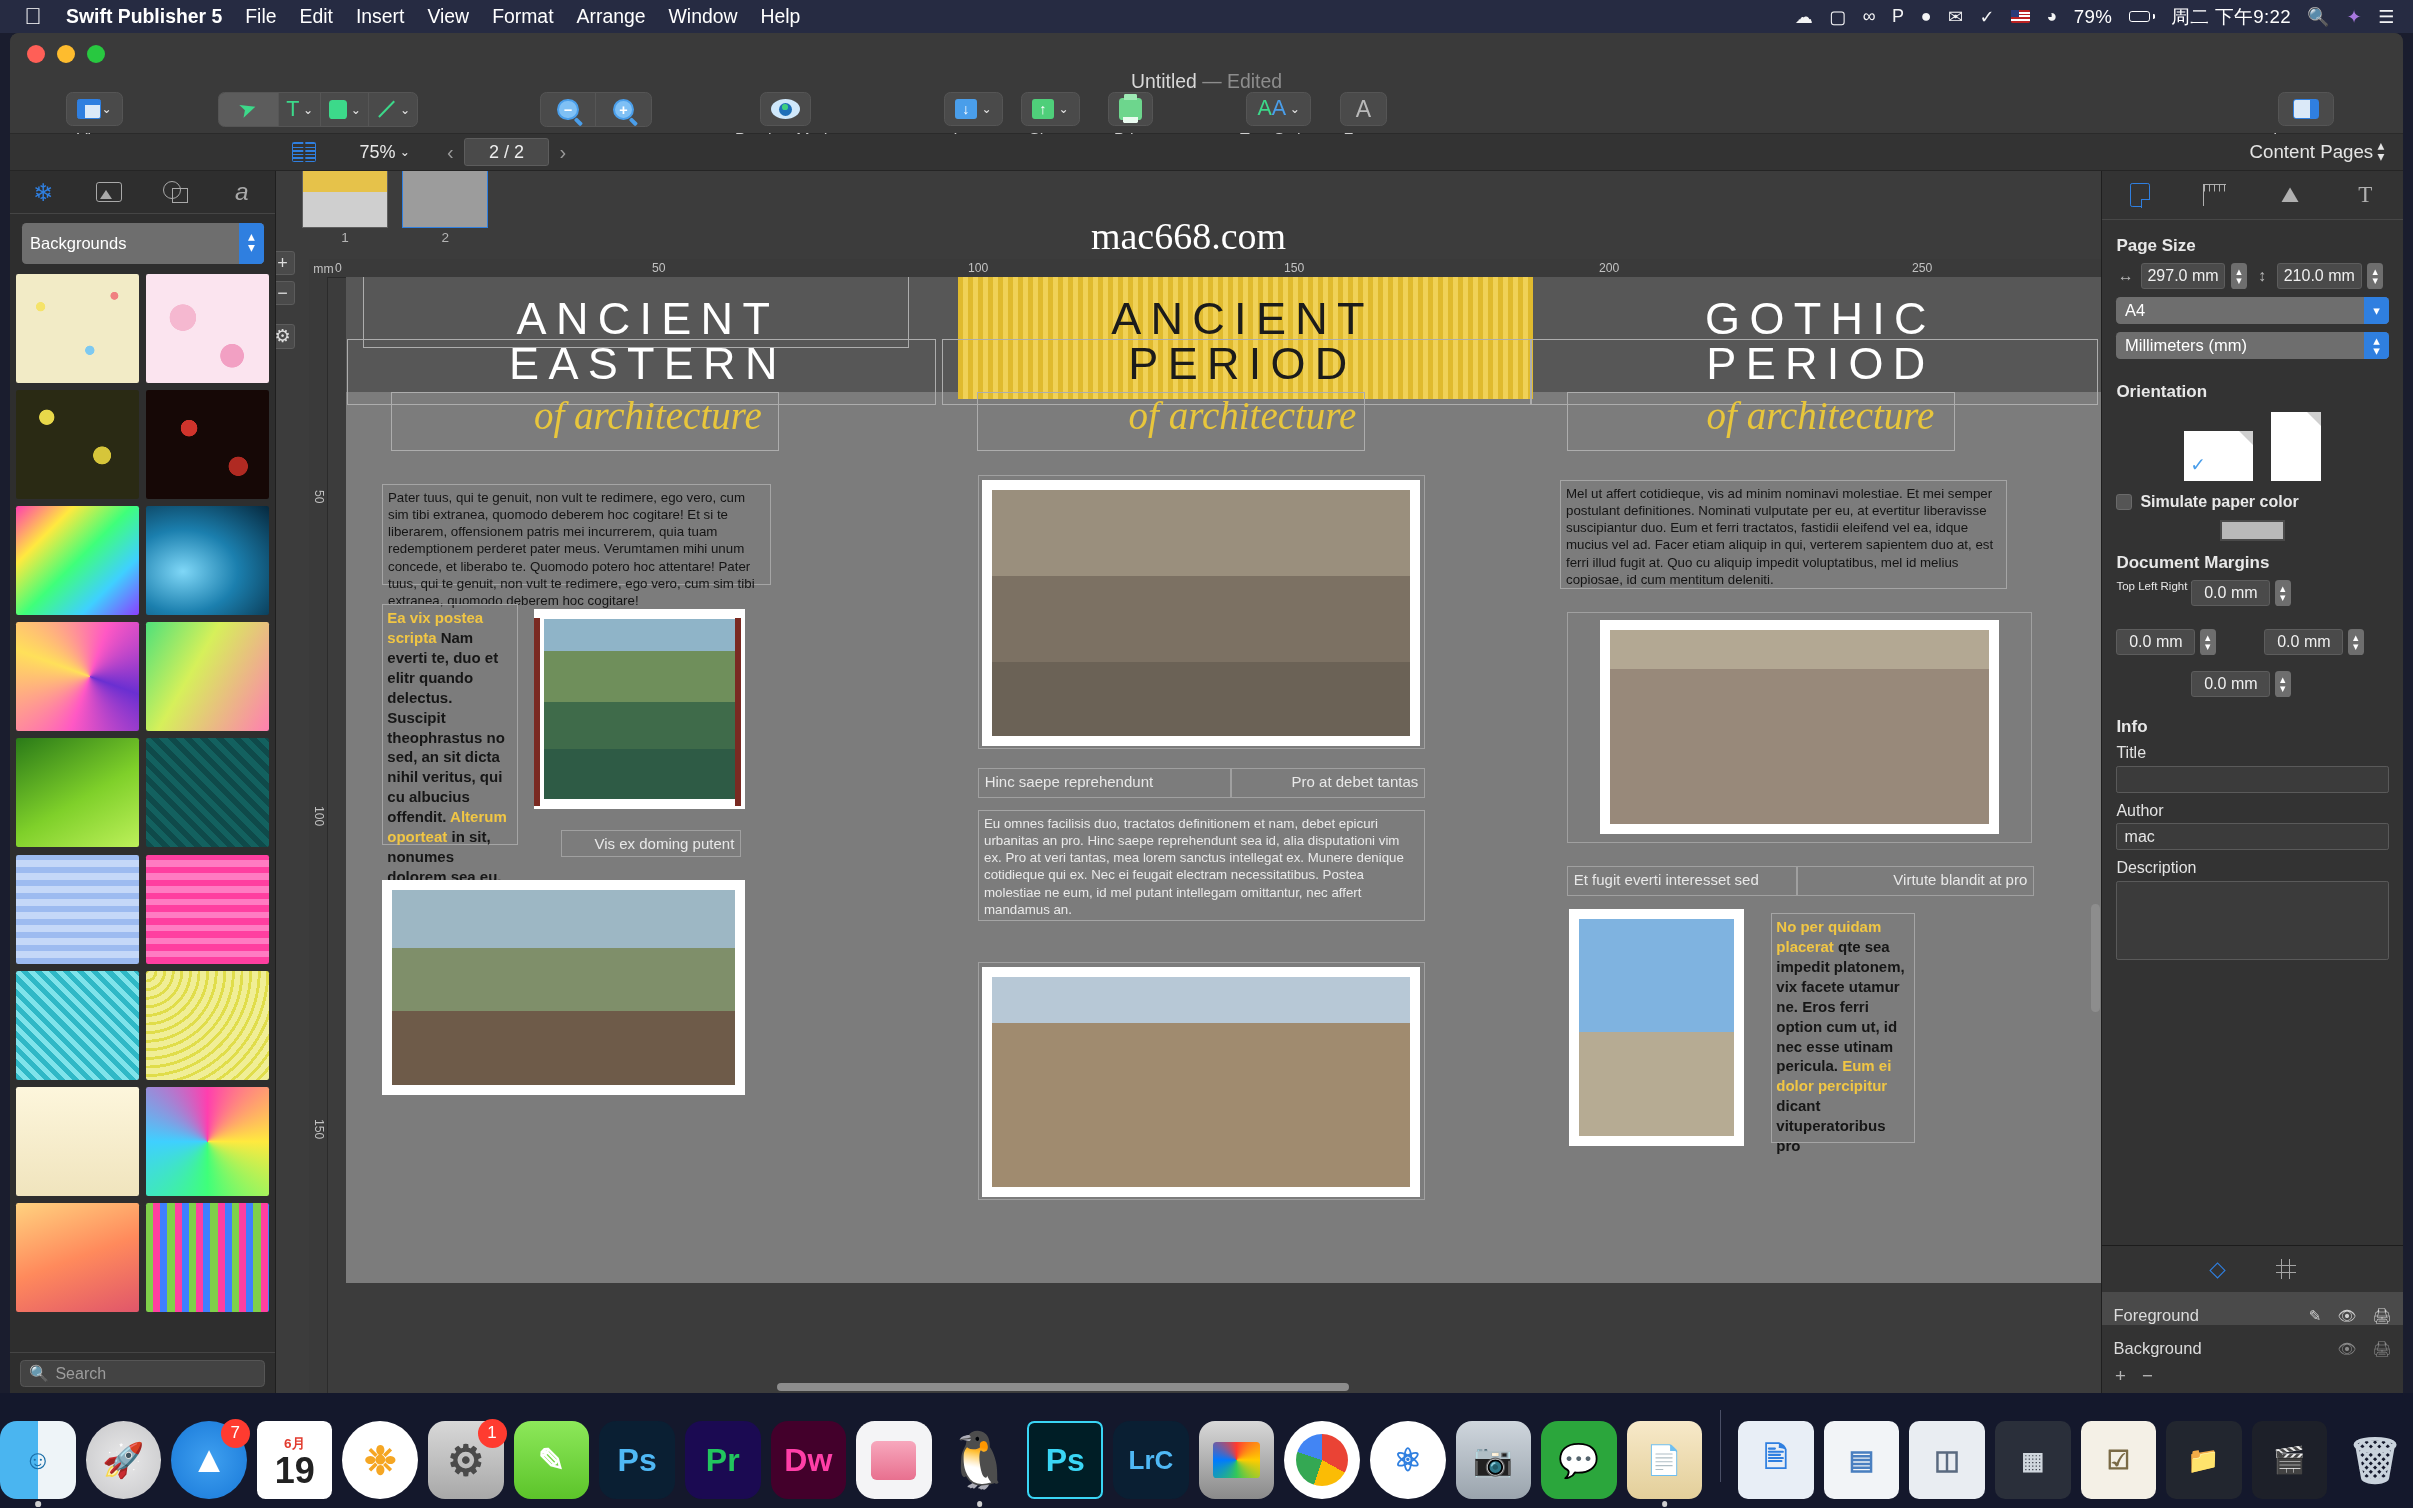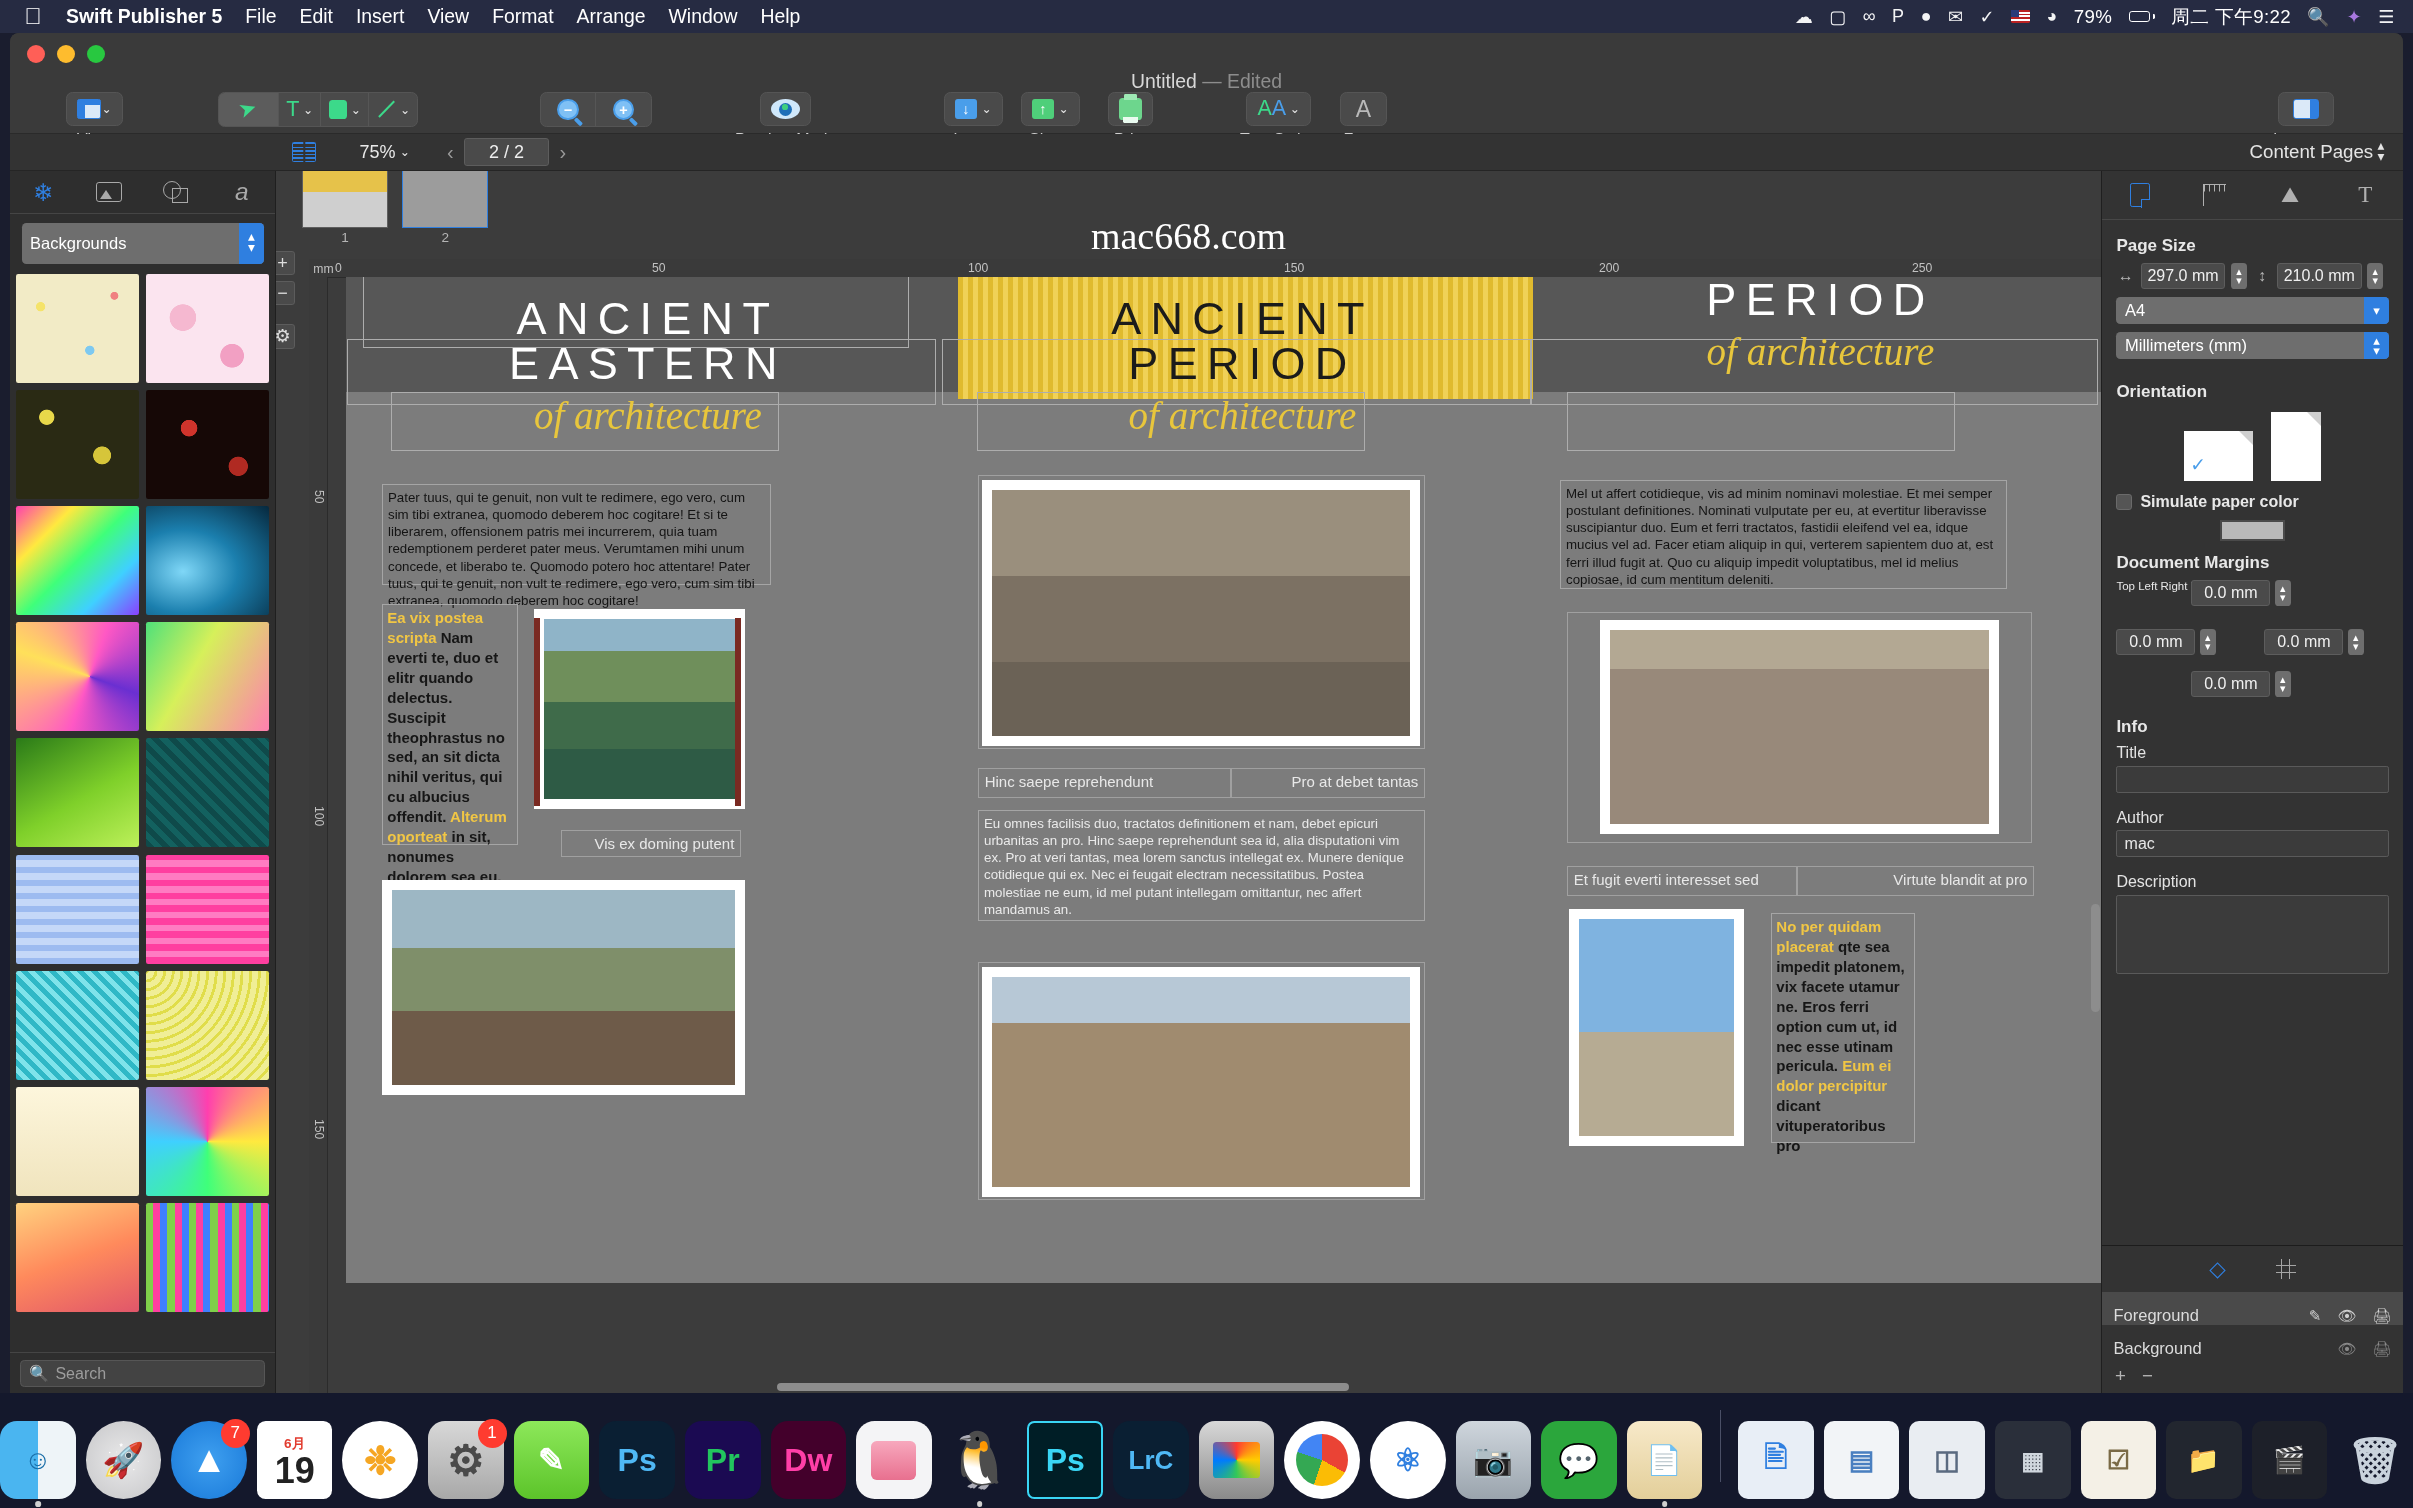--- a/index.html
+++ b/index.html
@@ -258,21 +258,21 @@
 
   .checkrow { display: flex; align-items: center; gap: 8px; margin: 4.3px 0 8.6px 0; font-size: 16px; font-weight: bold;}
   .cbox { width: 16px; height: 16px; background: #555; border: 0.7px solid #6a6a6a; border-radius: 2.9px; }
   .swatch { width: 65px; height: 21.5px; background: #b9b9b9; border: 2.2px solid #4a4a4a; margin: 0 auto 11.5px auto;}
 
   .margins { position: relative; height: 121px; }
   .mg { position: absolute; display: flex; align-items: center; gap: 4.3px; }
 
   .infofield { background: #3b3b3b; border: 0.7px solid #5a5a5a; border-radius: 2.2px;
                height: 27px; color: #e6e6e6; font-size: 16px; display: flex; align-items: center;
-               padding: 0 7.2px; margin-bottom: 16px; }
+               padding: 0 7.2px; margin-bottom: 9px; }
   .infofield.big { height: 79px; align-items: flex-start; padding-top: 5px; }
   .flabel { font-size: 16px; color: #e3e3e3; margin-bottom: 3.6px; }
 
   .layer-tabs { height: 47px; border-top: 1.4px solid #1c1c1c; display:flex;
                 align-items:center; justify-content:center; gap: 50px; }
   .ic-layers { color: #2f7fe0; font-size: 21.5px; }
   .ic-grid { width: 20px; height: 20px;
     background: linear-gradient(#a5a5a5,#a5a5a5) 0 5.7px/100% 1.4px no-repeat,
                 linear-gradient(#a5a5a5,#a5a5a5) 0 13px/100% 1.4px no-repeat,
                 linear-gradient(#a5a5a5,#a5a5a5) 5.7px 0/1.4px 100% no-repeat,
@@ -611,20 +611,21 @@
         <div class="bodytext light" style="left:632px;top:533px;width:447px;height:111px">Eu omnes facilisis duo, tractatos definitionem et nam, debet epicuri urbanitas an pro. Hinc saepe reprehendunt sea id, alia disputationi vim ex. Pro at veri tantas, mea lorem sanctus intellegat ex. Munere denique cotidieque qui ex. Nec ei feugait electram necessitatibus. Postea molestiae ne eum, id mel putant intellegam omittantur, nec affert mandamus an.</div>
 
         <div class="photo" style="left:636px;top:690px;width:438px;height:230px">
           <div class="inner" style="background:
                linear-gradient(180deg,#b7c8d6 0 22%, #a08b6f 22% 100%),
                repeating-linear-gradient(90deg, rgba(60,40,25,.5) 0 11.5px, transparent 11.5px 34px)"></div>
         </div>
         <div style="position:absolute;left:632px;top:685px;width:447px;height:238px;border:0.7px solid #a0a0a0"></div>
 
         <div class="col col-3">
+          <div class="headline">GOTHIC</div>
           <div class="headline" style="padding-top:0">PERIOD</div>
           <div class="subscript">of architecture</div>
         </div>
 
         <div class="bodytext" style="left:1214px;top:203px;width:447px;height:109px">Mel ut affert cotidieque, vis ad minim nominavi molestiae. Et mei semper postulant definitiones. Nominati vulputate per eu, at evertitur liberavisse suscipiantur duo. Eum et ferri tractatos, fastidii eleifend vel ea, idque mucius vel ad. Facer etiam aliquip in qui, verterem sapientem duo at, est ferri illud fugit at. Quo cu aliquip impedit voluptatibus, mel id melius copiosae, id cum mentitum deleniti.</div>
 
         <div class="photo" style="left:1254px;top:343px;width:399px;height:214px">
           <div class="inner" style="background:
                linear-gradient(180deg,#b3a893 0 20%, #98897a 20% 100%),
                repeating-linear-gradient(90deg, rgba(40,30,22,.45) 0 17px, transparent 17px 52px)"></div>

